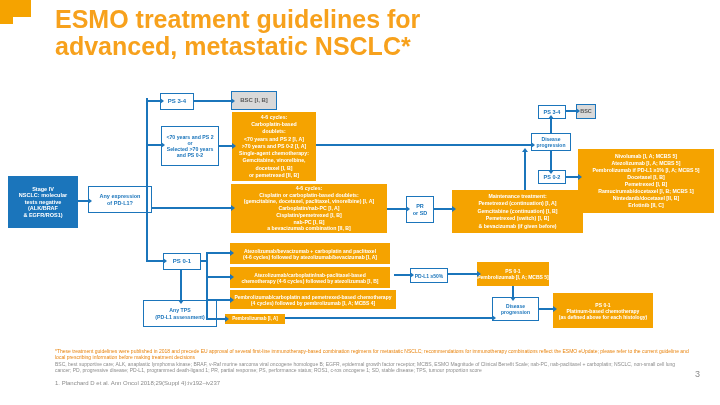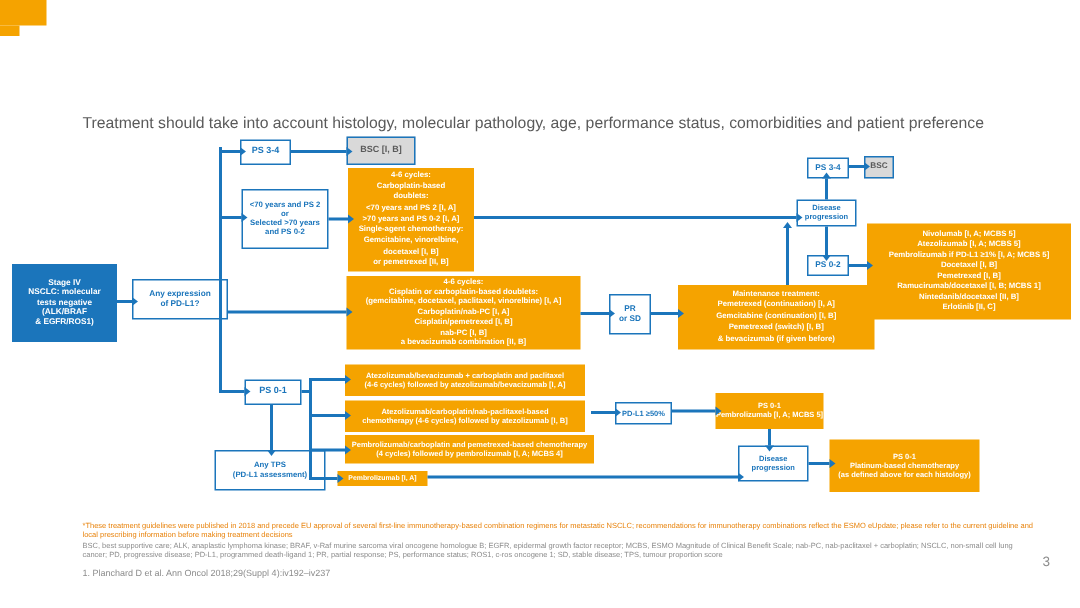--- a/index.html
+++ b/index.html
@@ -53,21 +53,22 @@
   #n-platinum{left:553px;top:293px;width:100px;height:35px;font-size:5px;}
 </style>
 </head>
 <body>
 
 <div class="slide">
 
   <div class="decor" style="left:0;top:0;width:31px;height:17px;"></div>
   <div class="decor" style="left:0;top:17px;width:13px;height:7px;"></div>
 
-  <div class="subtitle">Treatment should take into account histology, molecular pathology, age, performance status, comorbidities and patient preference</div>
+  <div class="title">ESMO treatment guidelines for
+advanced, metastatic NSCLC*</div>
 
   <div class="node b" id="n-stage">Stage IV
 NSCLC: molecular
 tests negative
 (ALK/BRAF
 &amp; EGFR/ROS1)</div>
   <div class="node w" id="n-pdl1expr">Any expression
 of PD-L1?</div>
   <div class="node w" id="n-ps34a">PS 3-4</div>
   <div class="node g" id="n-bsca">BSC [I, B]</div>

